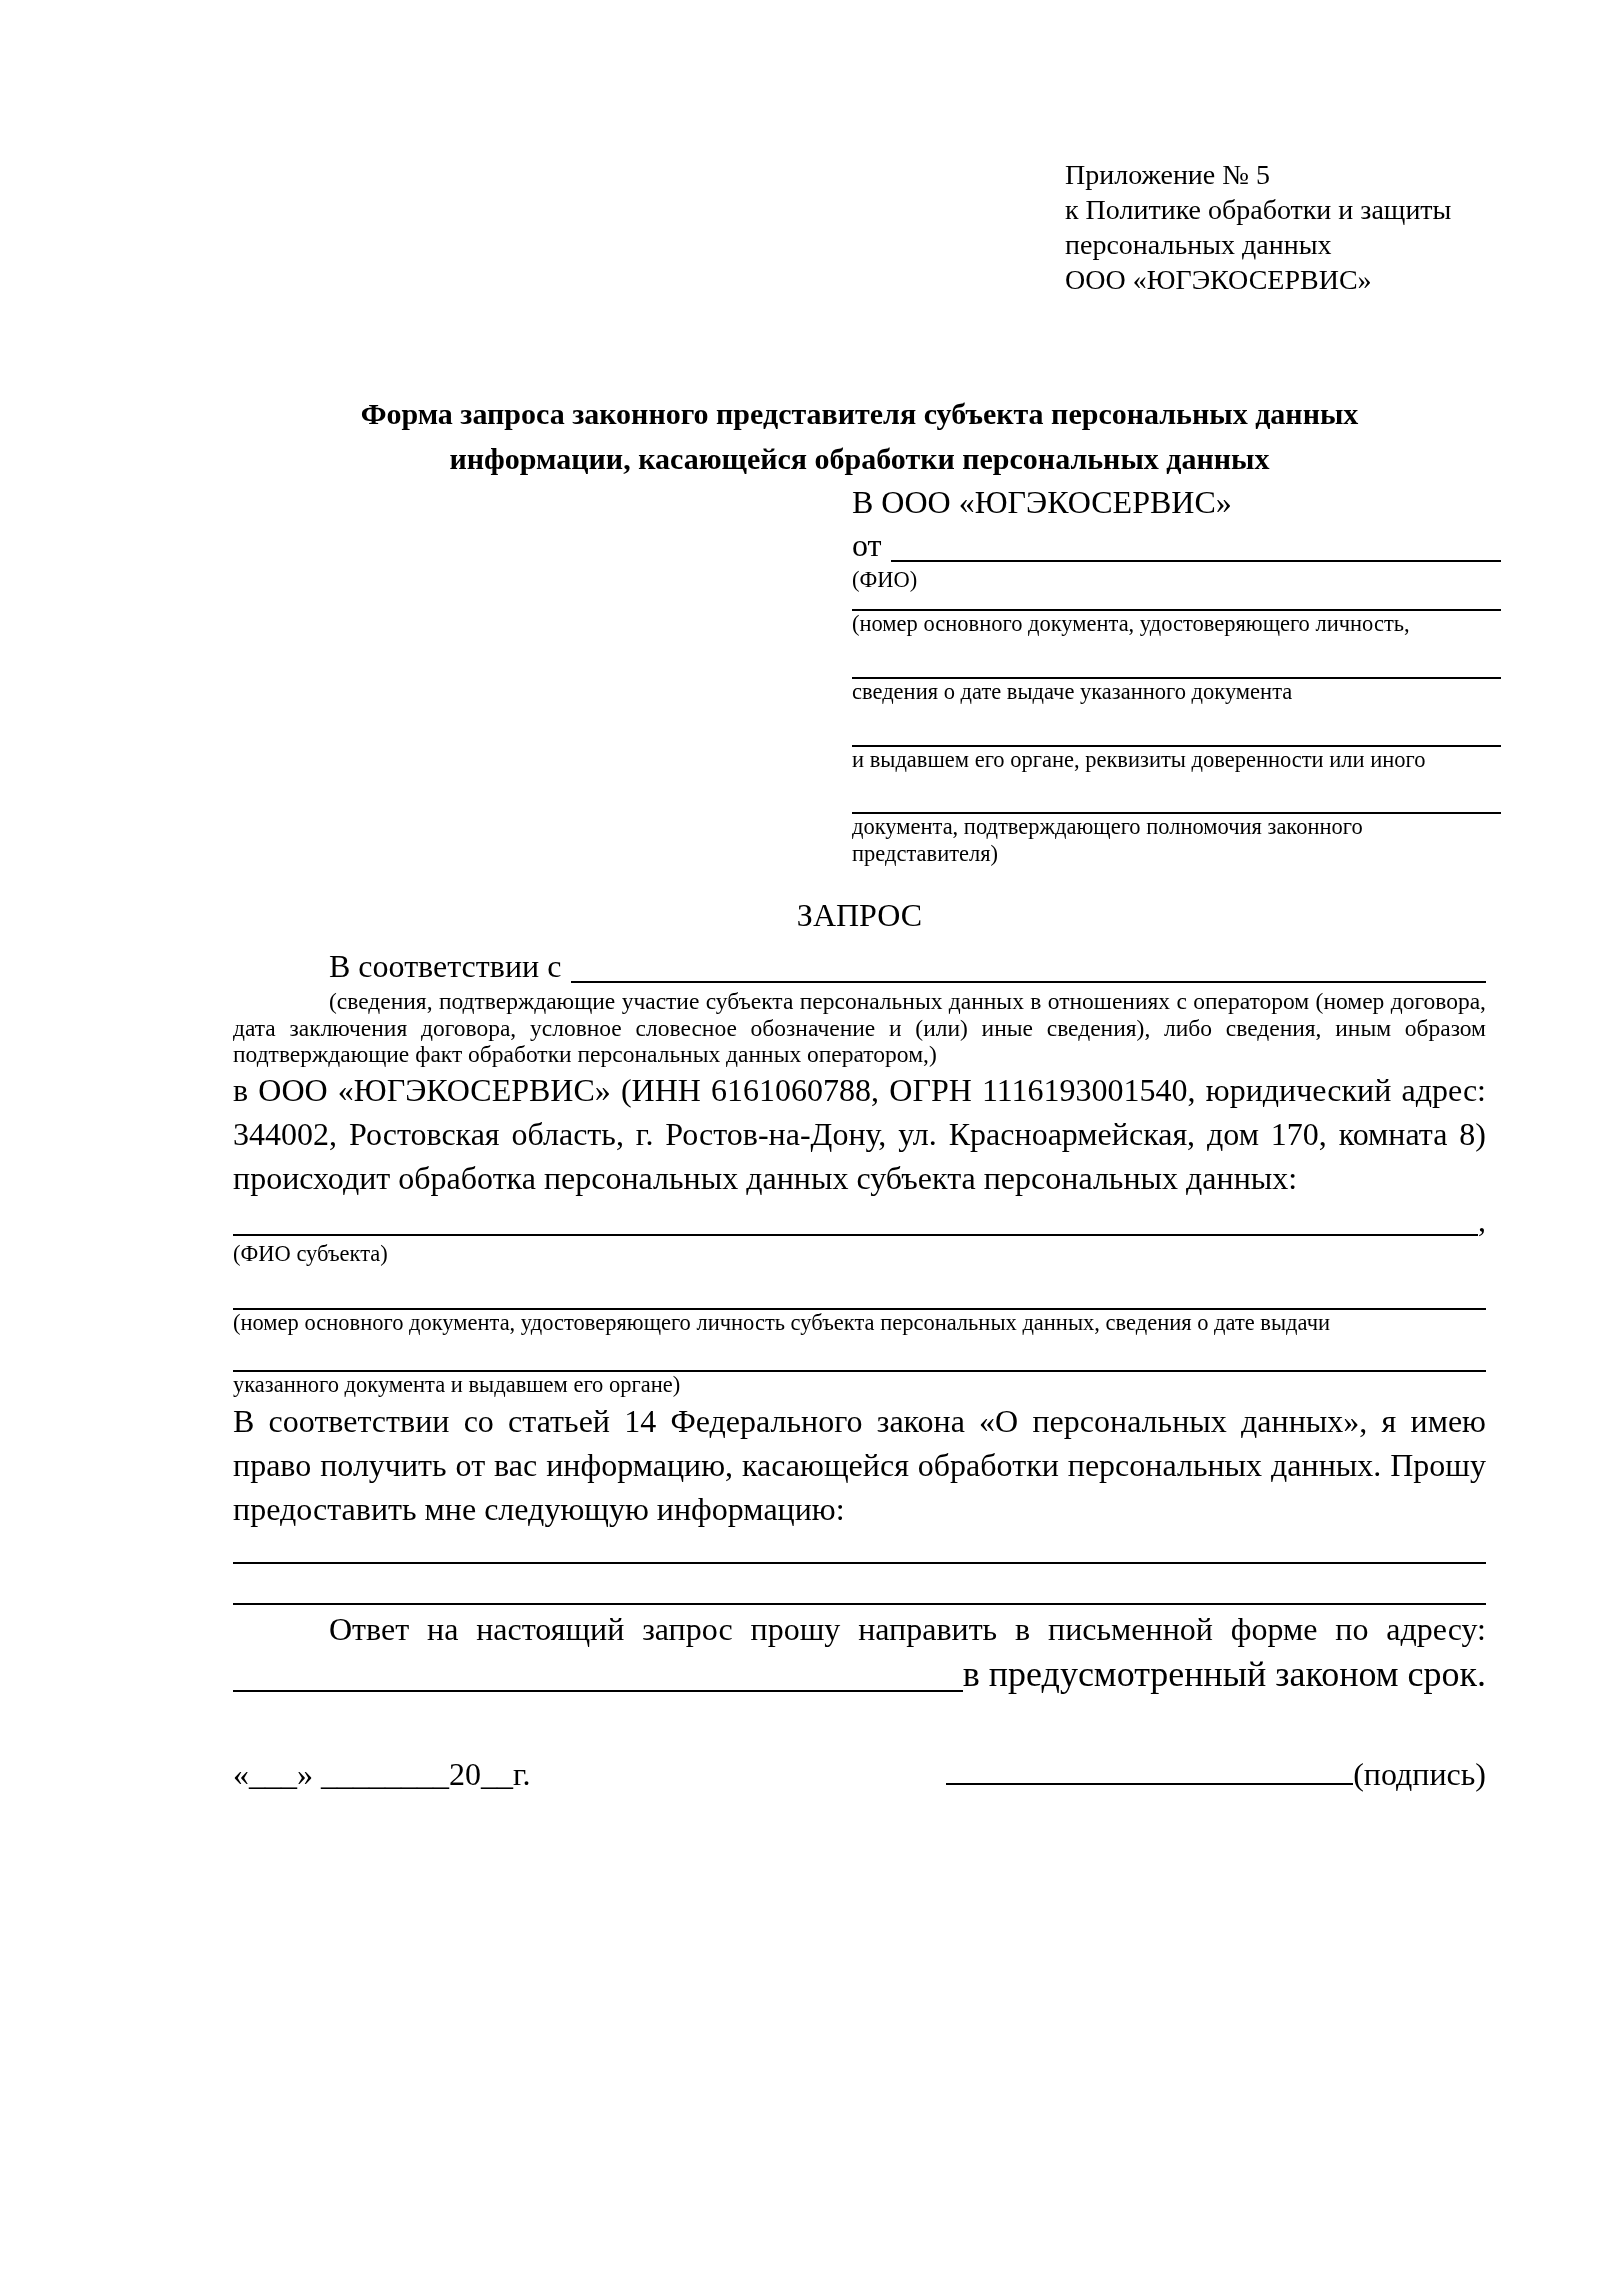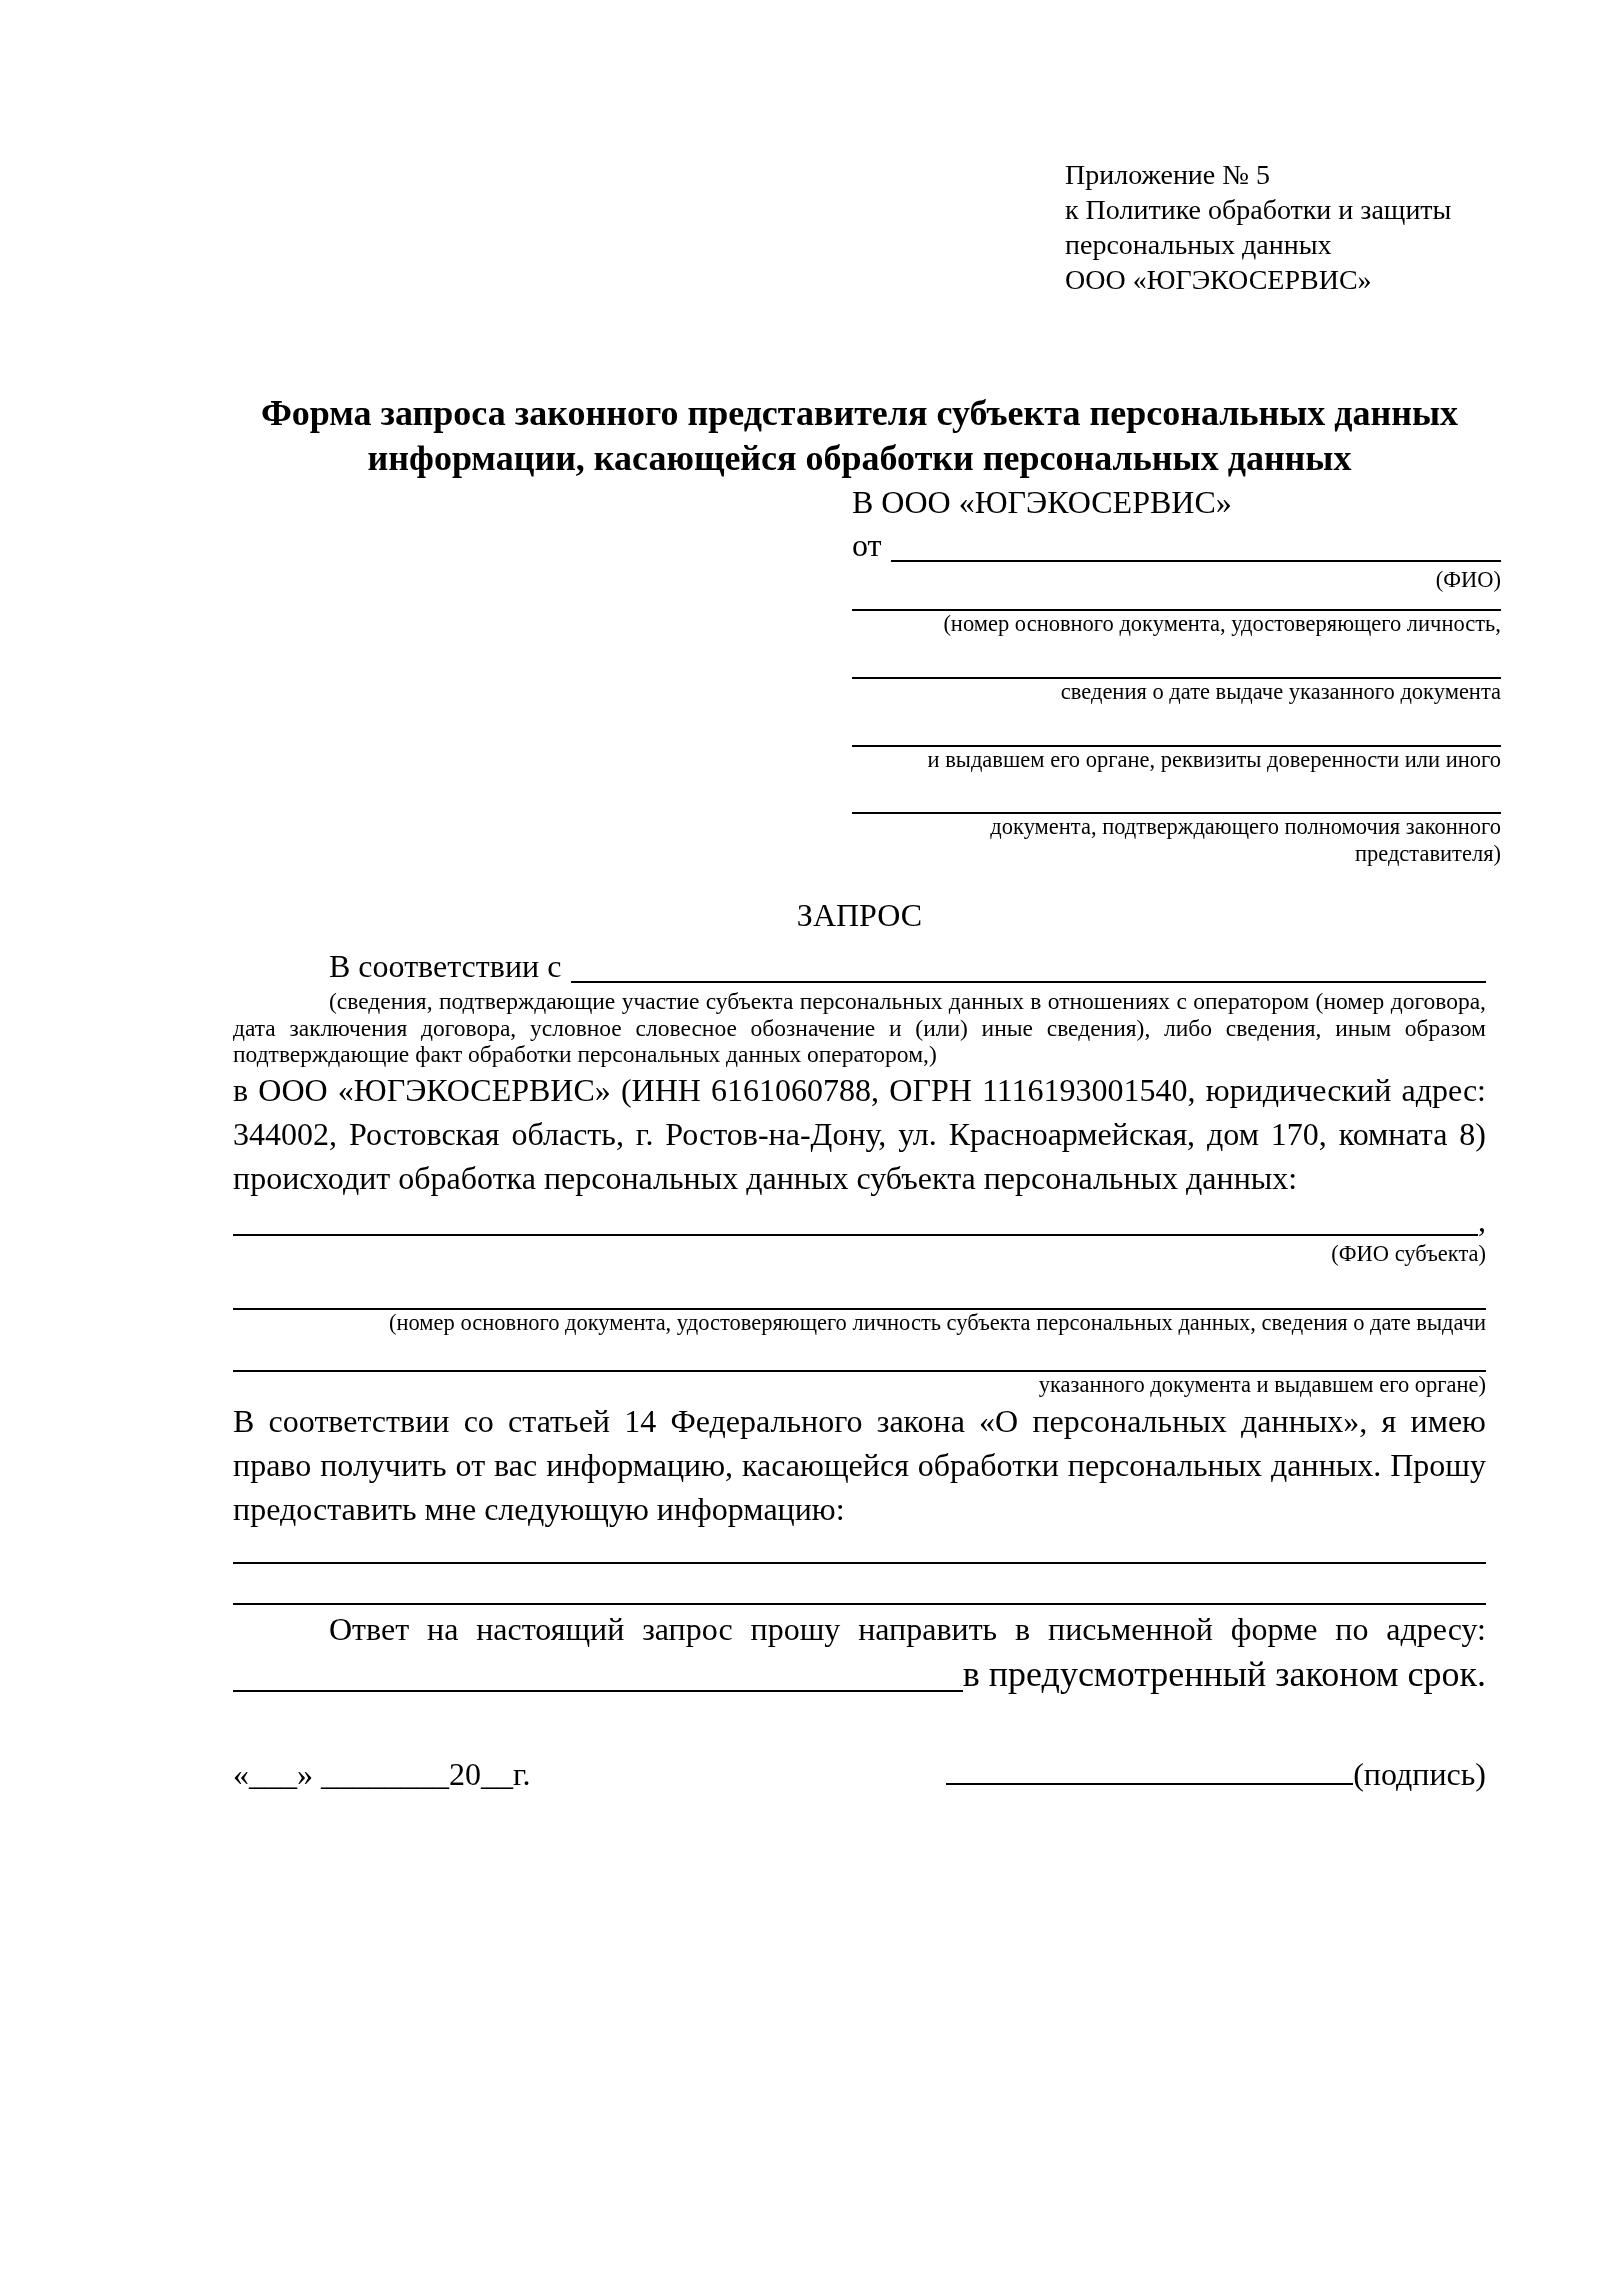--- a/index.html
+++ b/index.html
@@ -23,21 +23,21 @@
     width: 421px;
     margin-left: auto;
     font-size: 28px;
     line-height: 35px;
   }
   
   .title {
     margin-top: 94px;
     text-align: center;
     font-weight: bold;
-    font-size: 36px;
+    font-size: 30px;
     line-height: 45px;
   }
   
   .addressee {
     margin-left: 619px;
     width: 649px;
     font-size: 32px;
     line-height: 43px;
   }
   .addr-from {
@@ -47,21 +47,21 @@
   .addr-from .label { white-space: pre; }
   .fill {
     flex: 1;
     align-self: stretch;
     border-bottom: 2.9px solid #000;
     margin: 0 0 4.9px 9.8px;
   }
   .caption {
     font-size: 22.5px;
     line-height: 26.5px;
-    text-align: right;
+    text-align: left;
   }
   .a-line {
     height: 15.7px;
     border-bottom: 2.9px solid #000;
   }
   .a-gap { margin-top: 23.5px; }
   
   .zapros {
     margin-top: 27px;
     text-align: center;

